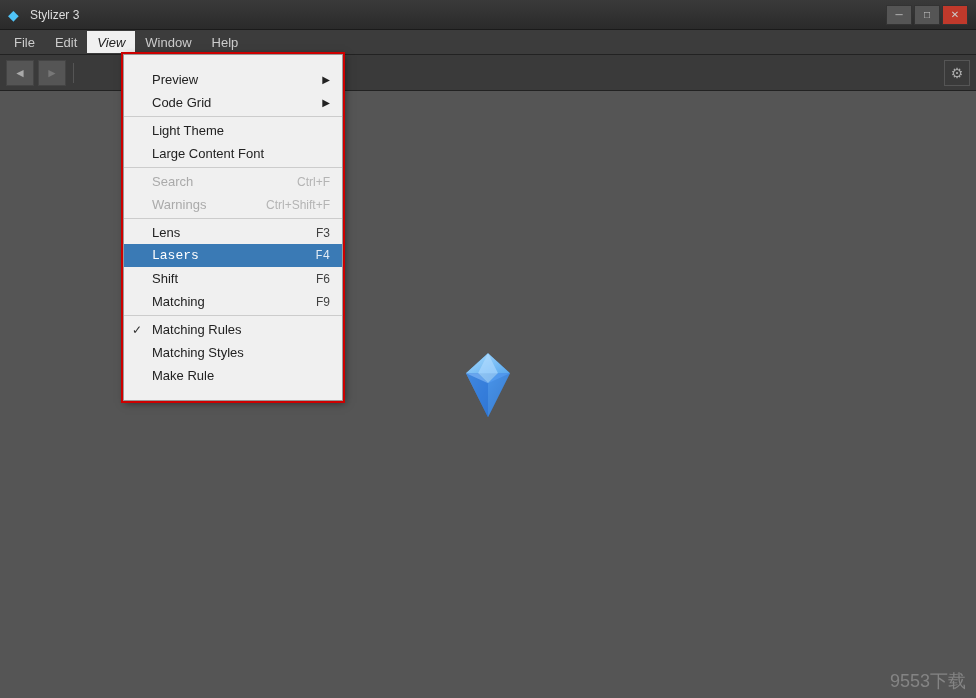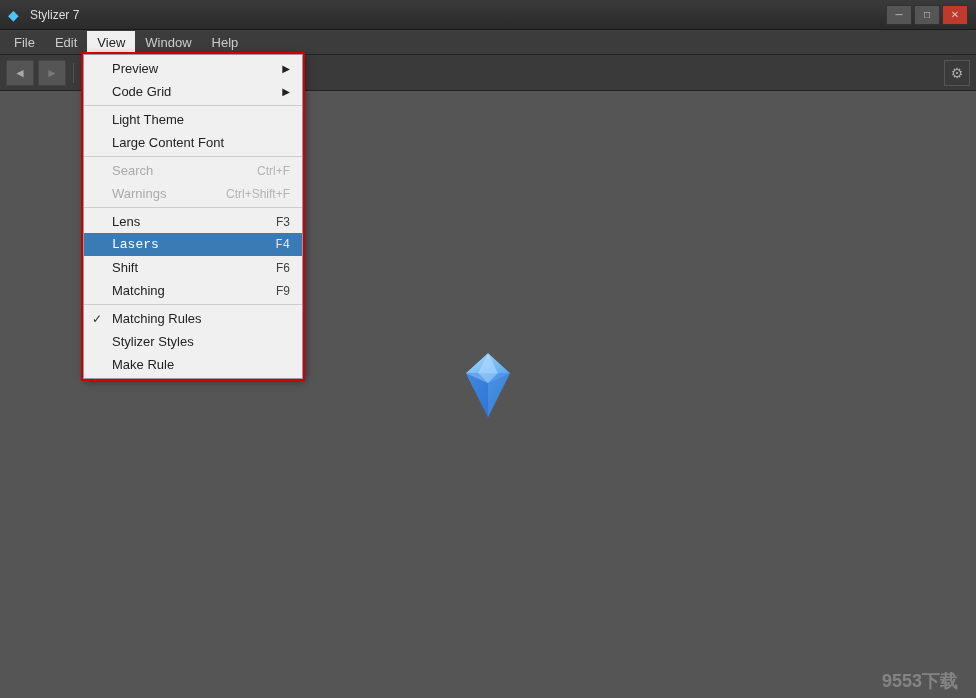--- a/index.html
+++ b/index.html
@@ -138,41 +138,42 @@
       position: absolute;
       top: 50%;
       left: 50%;
       transform: translate(-50%, -60%);
     }
 
     
     .watermark {
       position: absolute;
       bottom: 6px;
-      right: 18px;
+      right: 10px;
       color: rgba(180, 180, 180, 0.5);
       font-size: 18px;
-      font-weight: bold;
+      font-weight: normal;
     }
 
     
     .dropdown-overlay {
       position: absolute;
       top: 54px;
       left: 83px;
       z-index: 1000;
     }
     .dropdown {
       background: #f0f0f0;
       border: 1px solid #999;
       box-shadow: 2px 2px 8px rgba(0,0,0,0.5);
       min-width: 220px;
-      padding: 2px 0;
+      padding: 13px 0;
       outline: 2px solid #cc0000;
       outline-offset: 0px;
+      margin-left: 40px;
     }
     .dropdown-item {
       display: flex;
       align-items: center;
       padding: 4px 12px 4px 28px;
       color: #222;
       cursor: pointer;
       font-size: 13px;
       position: relative;
       white-space: nowrap;
@@ -206,29 +207,30 @@
     }
     .submenu-arrow {
       margin-left: auto;
       font-size: 10px;
     }
 
     
     .view-menu-active {
       background: #f0f0f0 !important;
       color: #222 !important;
+      font-style: italic;
     }
   </style>
 </head>
 <body>
 
 <div class="title-bar">
   <div class="title-bar-left">
     <span class="title-bar-icon" style="color:#4fc3f7;font-size:14px;">◆</span>
-    <span class="title-bar-title">Stylizer 7</span>
+    <span class="title-bar-title">Stylizer 3</span>
   </div>
   <div class="title-bar-controls">
     <div class="title-btn">─</div>
     <div class="title-btn">□</div>
     <div class="title-btn close">✕</div>
   </div>
 </div>
 
 <div class="menu-bar">
   <div class="menu-item">File</div>
@@ -341,21 +343,21 @@
     </div>
 
     <div class="dropdown-separator"></div>
 
     <div class="dropdown-item">
       <span class="checkmark">✓</span>
       <span>Matching Rules</span>
     </div>
 
     <div class="dropdown-item">
-      <span>Stylizer Styles</span>
+      <span>Matching Styles</span>
     </div>
 
     <div class="dropdown-item">
       <span>Make Rule</span>
     </div>
 
   </div>
 </div>
 
 </body></html>

